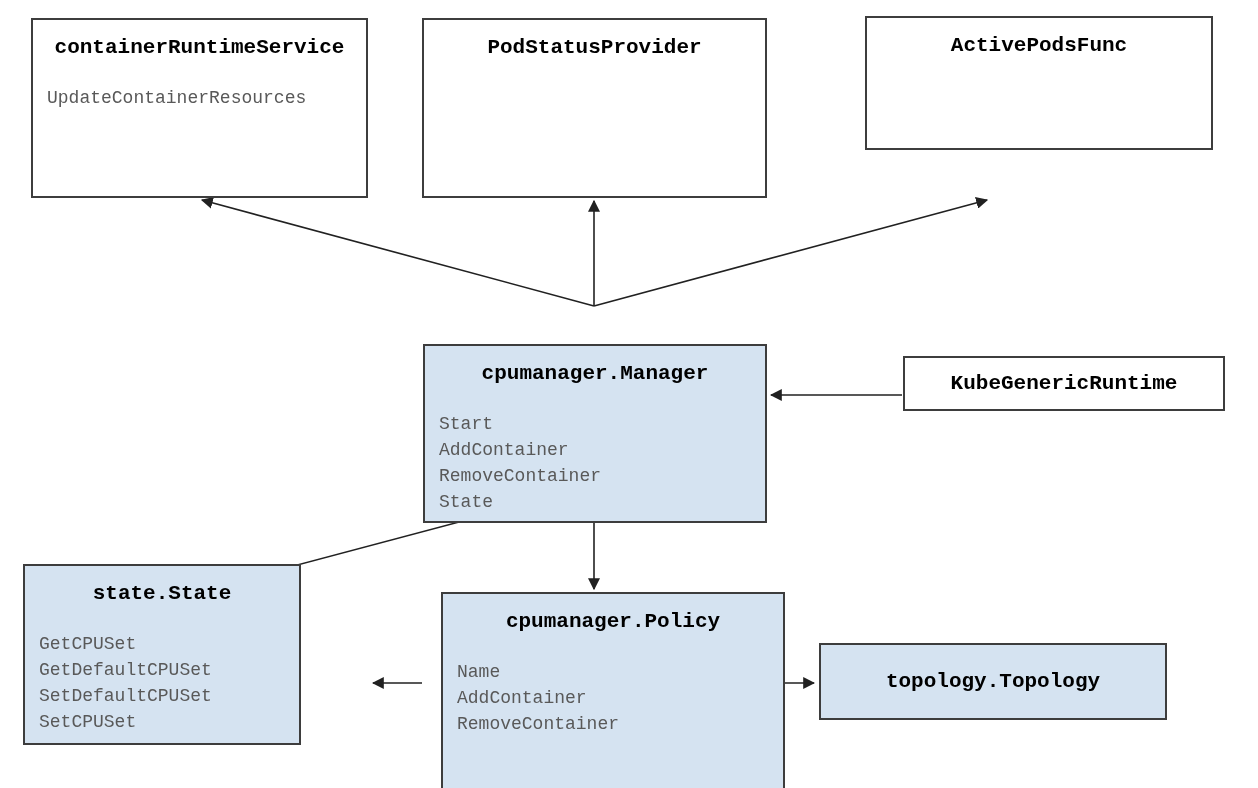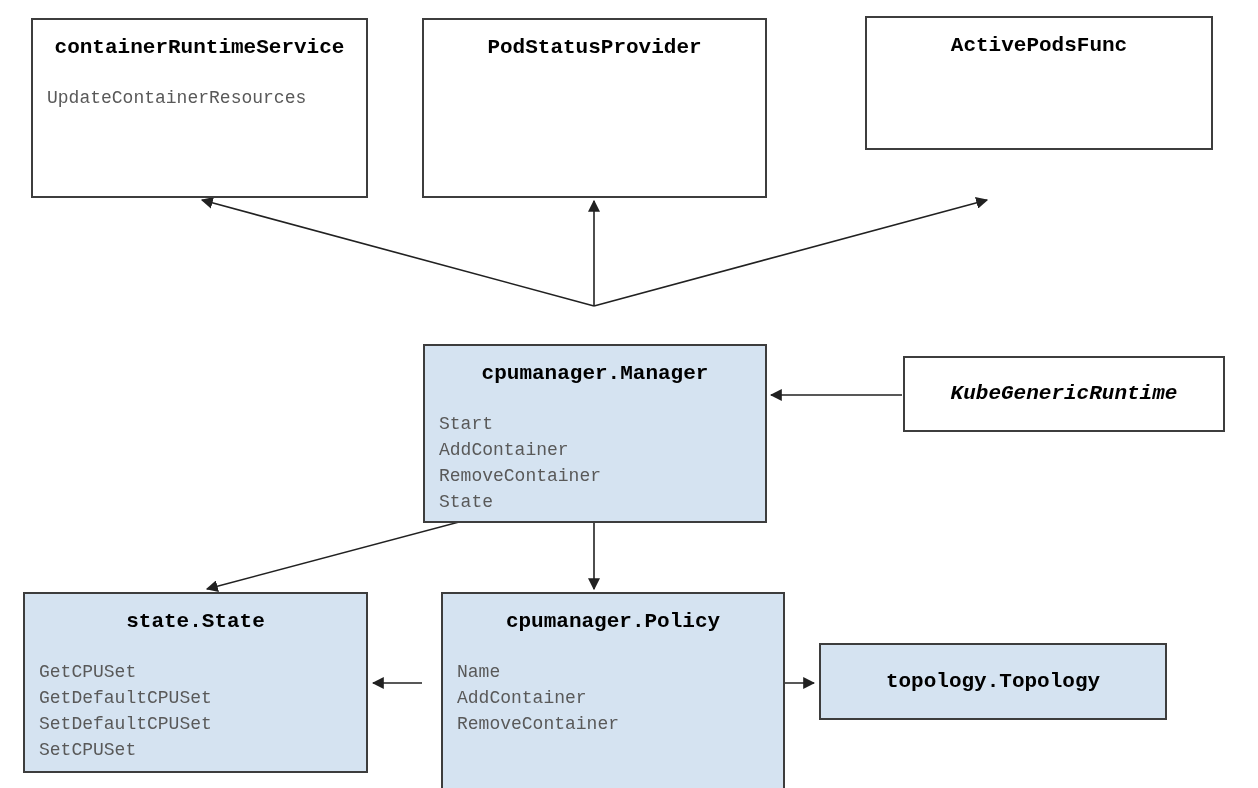--- a/index.html
+++ b/index.html
@@ -104,25 +104,25 @@
   <div class="box blue" style="left:423px; top:307px; width:344px; height:179px;margin-top:37px;">
     <div class="box-title">cpumanager.Manager</div>
     <div class="box-body">
       <div class="method">Start</div>
       <div class="method">AddContainer</div>
       <div class="method">RemoveContainer</div>
       <div class="method">State</div>
     </div>
   </div>
 
-  <div class="box white center-title" style="left:903px; top:356px; width:322px; height:76px;font-style:italic;">
+  <div class="box white center-title" style="left:903px; top:356px; width:322px; height:55px;">
     <div class="box-title">KubeGenericRuntime</div>
   </div>
 
-  <div class="box blue" style="left:23px; top:592px; width:345px; height:181px;">
+  <div class="box blue" style="left:23px; top:564px; width:278px; height:181px;">
     <div class="box-title">state.State</div>
     <div class="box-body">
       <div class="method">GetCPUSet</div>
       <div class="method">GetDefaultCPUSet</div>
       <div class="method">SetDefaultCPUSet</div>
       <div class="method">SetCPUSet</div>
     </div>
   </div>
 
   <div class="box blue" style="left:441px; top:592px; width:344px; height:202px;">

